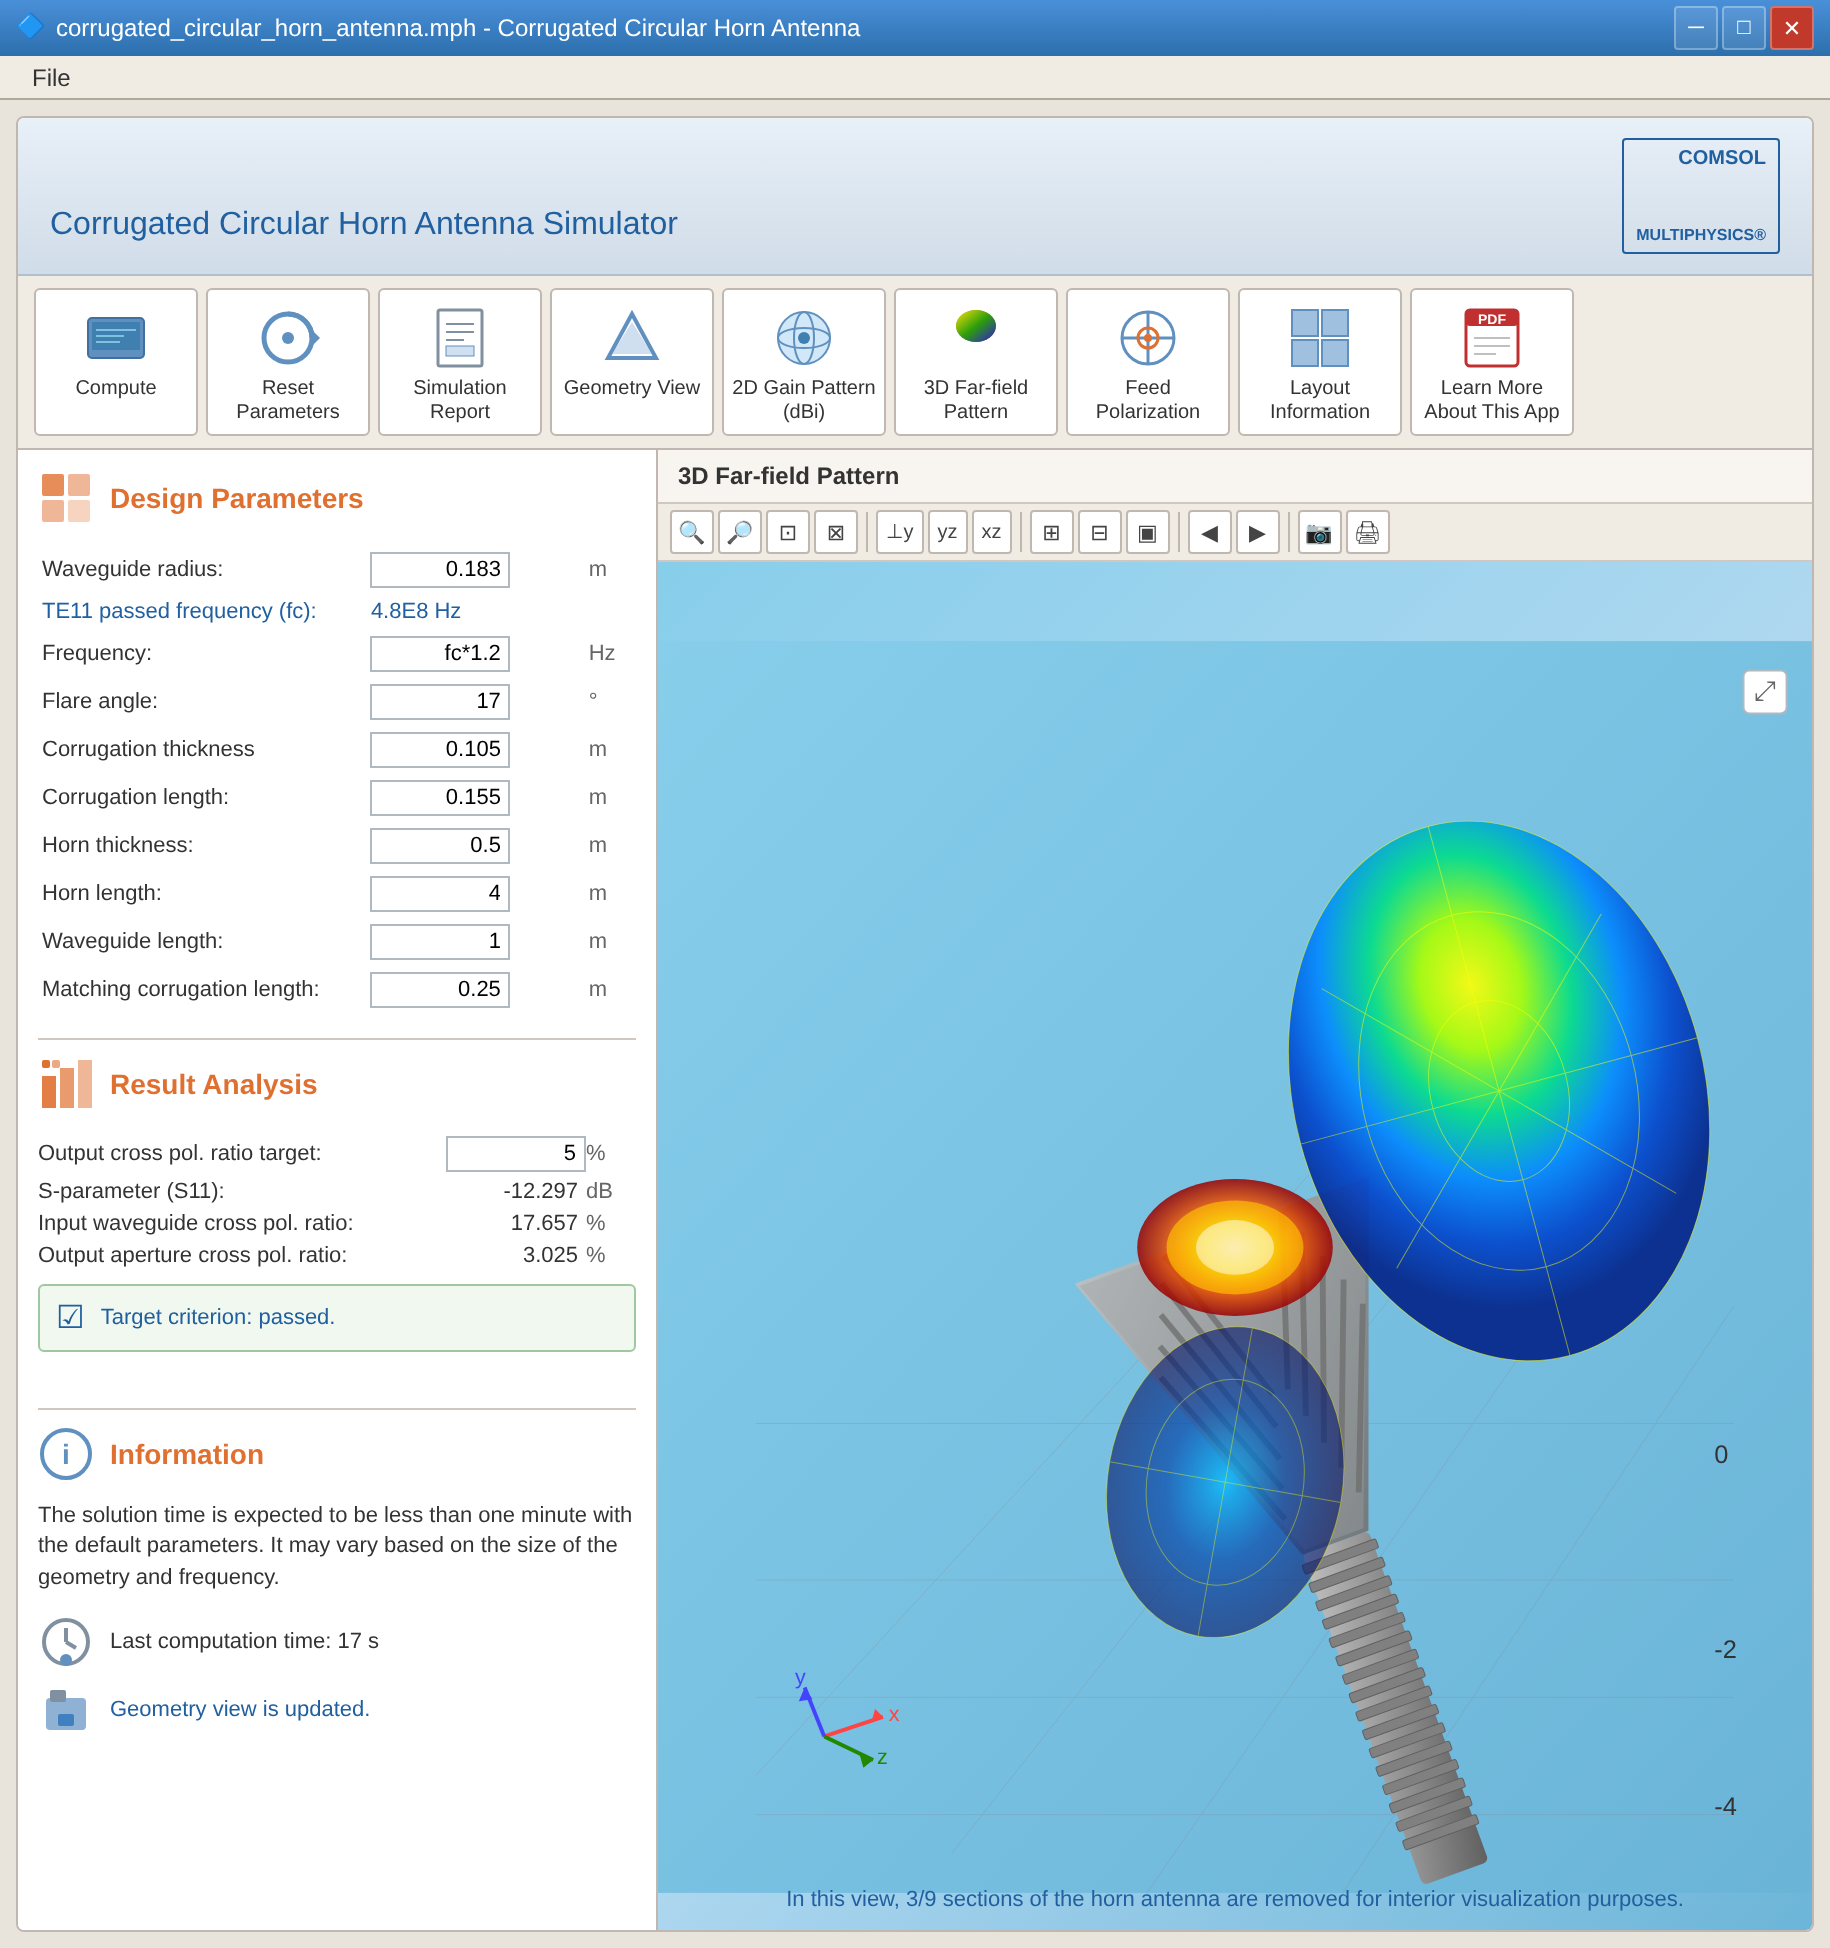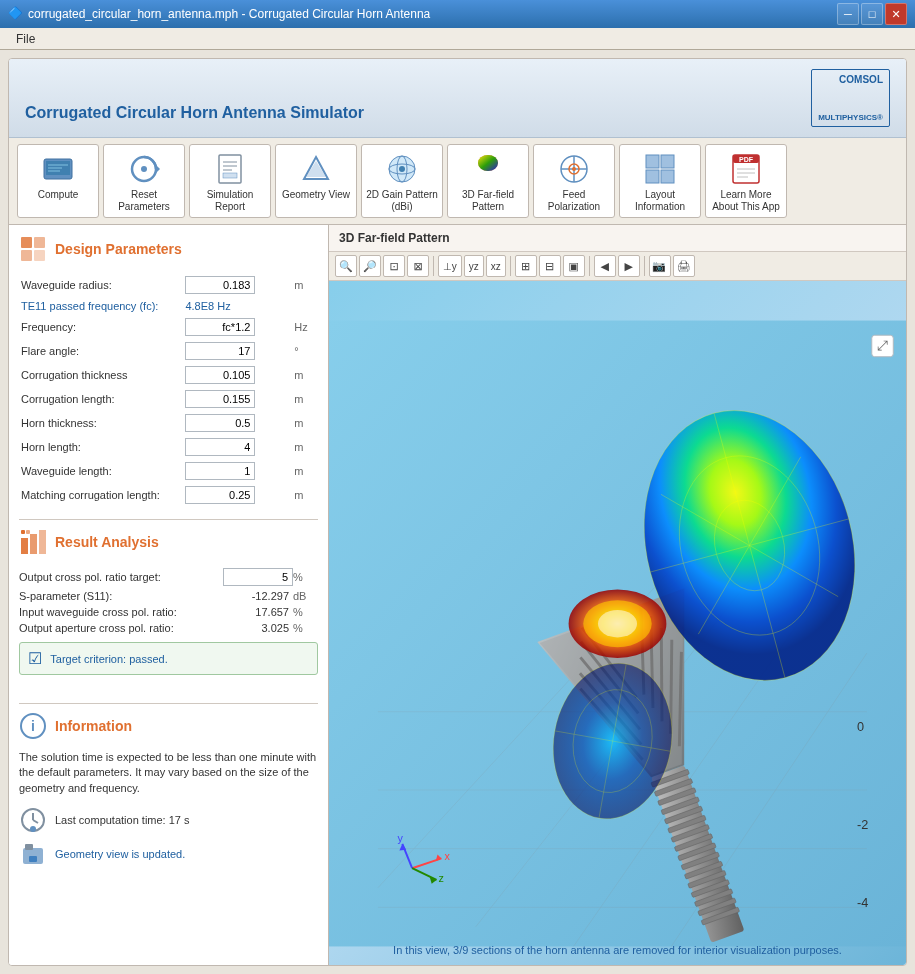--- a/index.html
+++ b/index.html
@@ -63,21 +63,21 @@
 
     
     .app-header {
       background: linear-gradient(to bottom, #e8f0f8, #d0dce8);
       padding: 10px 16px;
       border-bottom: 1px solid #b0c0d0;
       display: flex;
       align-items: center;
       justify-content: space-between;
     }
-    .app-title { font-size: 16px; font-weight: bold; color: #2060a0; margin-top: 30px; }
+    .app-title { font-size: 16px; font-weight: normal; color: #2060a0; margin-top: 30px; }
     .comsol-logo {
       font-size: 10px; color: #2060a0; text-align: right; font-weight: bold;
       border: 1px solid #2060a0; padding: 4px 6px; border-radius: 2px;
     }
     .comsol-logo .multiphysics { font-size: 8px; color: #2060a0; margin-top: 28px; }
 
     
     .toolbar {
       background: #f0ece4;
       padding: 6px 8px;

